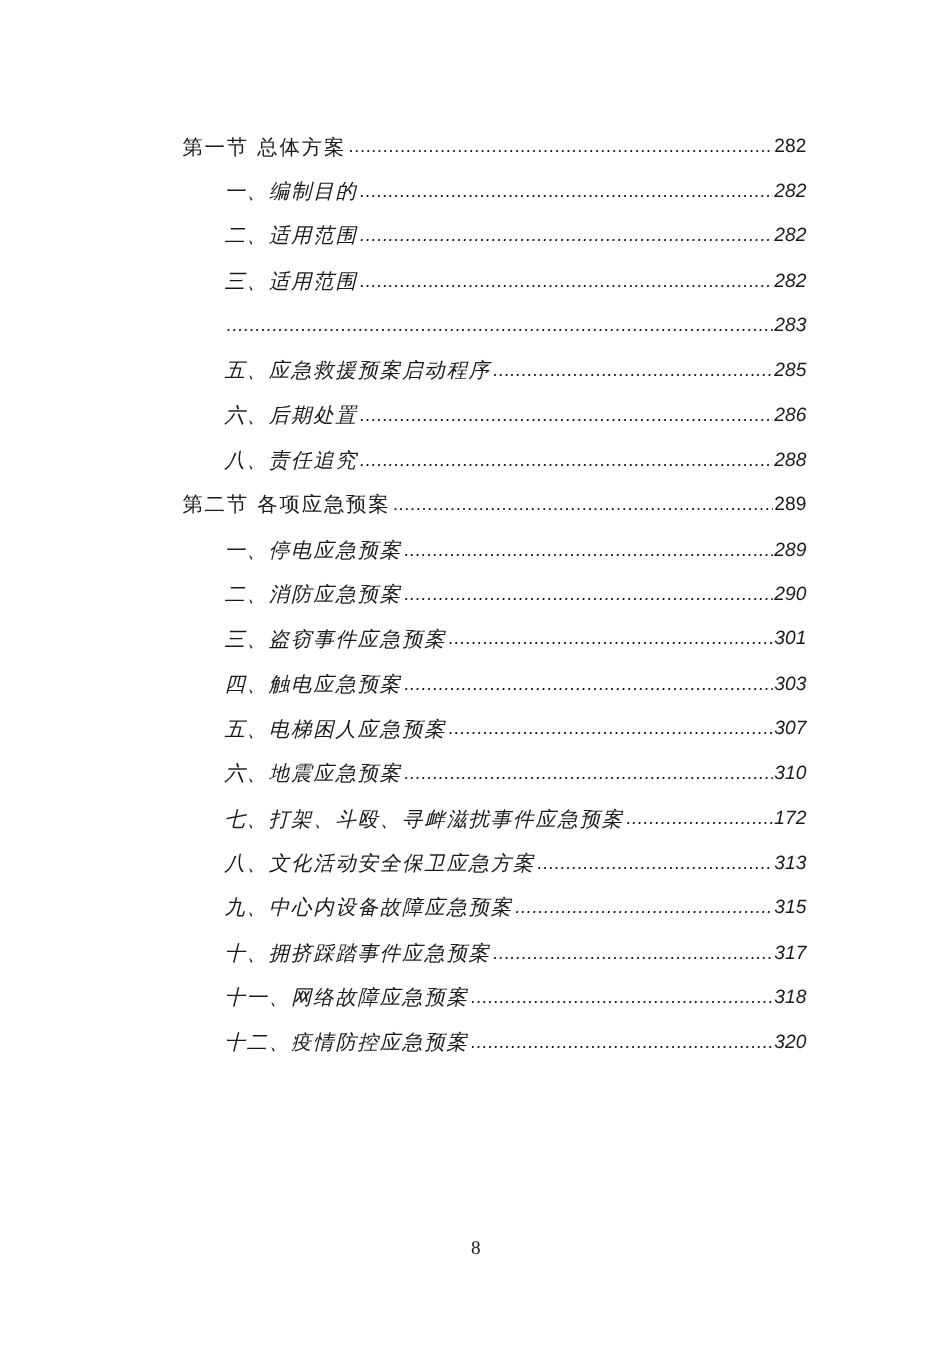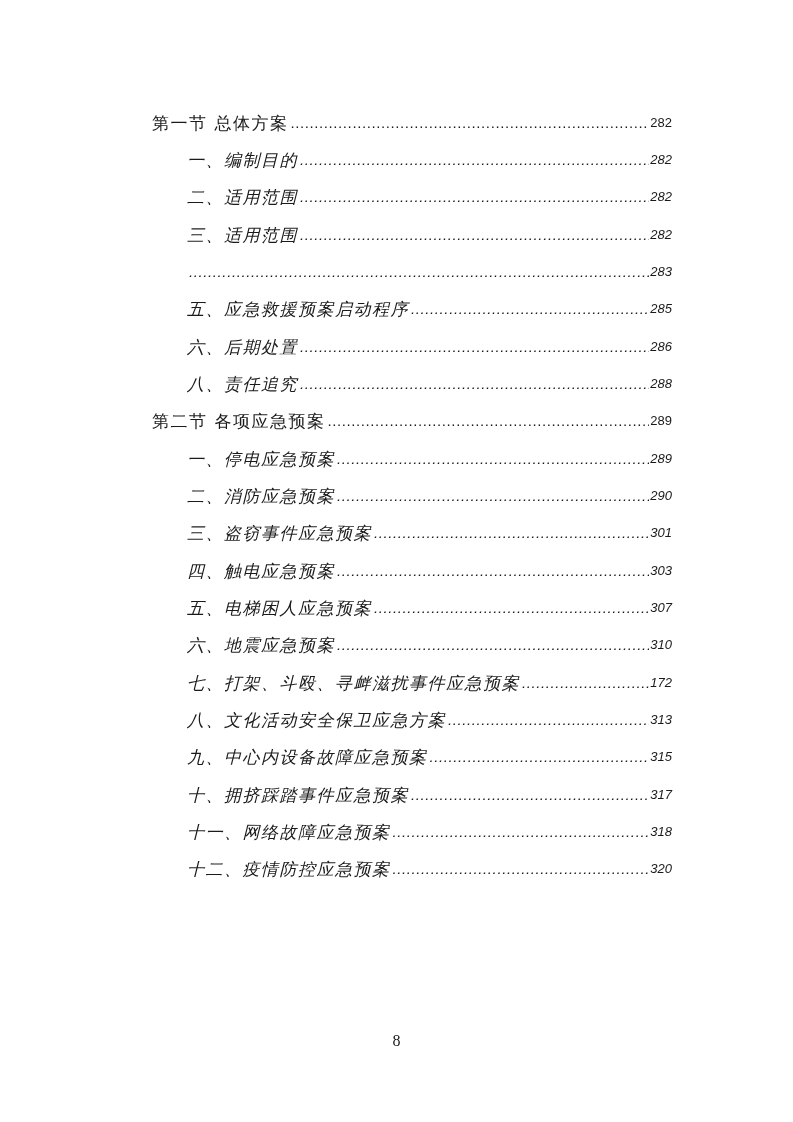--- a/index.html
+++ b/index.html
@@ -45,21 +45,21 @@
       font-size: 15px;
       letter-spacing: 0.6px;
       color: #1a1a1a;
     }
     .toc-leader::after {
       content: "....................................................................................................................................................................................";
     }
     .toc-page {
       flex: 0 0 auto;
       font-family: "Liberation Sans", sans-serif;
-      font-size: 13px;
+      font-size: 16px;
       text-align: right;
     }
     .page-number {
       position: absolute;
       left: 0;
       width: 793px;
       top: 1032px;
       text-align: center;
       font-family: "Liberation Serif", serif;
       font-size: 16px;

